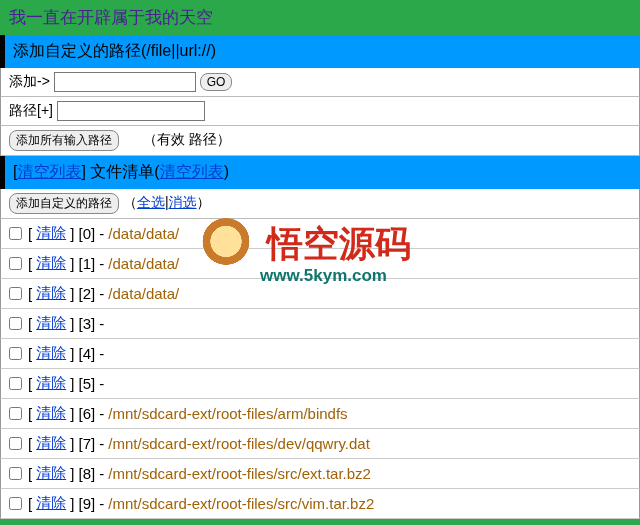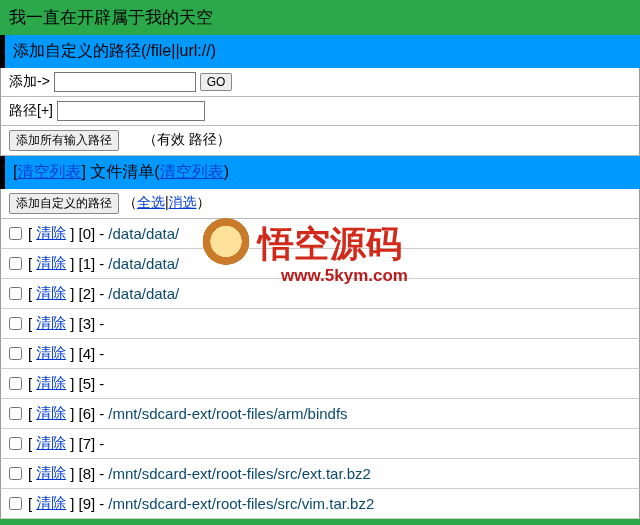--- a/index.html
+++ b/index.html
@@ -4,21 +4,21 @@
 <style>
   * { box-sizing: border-box; margin: 0; padding: 0; }
   body {
     font-family: Arial, "Microsoft YaHei", sans-serif;
     font-size: 14px;
     background: #fff;
     width: 640px;
   }
   .bar-green {
     background: #2aa84a;
-    color: #000000;
+    color: #4c1d95;
     padding: 6px 8px;
     font-size: 17px;
     border-left: 1px solid #2aa84a;
     border-right: 1px solid #2aa84a;
   }
   .bar-blue {
     background: #0099ff;
     color: #000;
     padding: 6px 8px;
     font-size: 16px;
@@ -41,68 +41,68 @@
     vertical-align: middle;
     background: #fff;
   }
   button, input[type="button"] {
     border: 1px solid #888;
     background: #eee;
     padding: 1px 6px;
     font-size: 12px;
     vertical-align: middle;
     cursor: pointer;
-    border-radius: 2px;
+    border-radius: 8px;
   }
   .lnk {
     color: #003bd1;
     text-decoration: underline;
     cursor: pointer;
   }
   .file-row {
     border-left: 1px solid #999;
     border-right: 1px solid #999;
     border-bottom: 1px solid #ccc;
     padding: 5px 8px;
     background: #fff;
     display: flex;
     align-items: center;
     gap: 4px;
     font-size: 15px;
   }
   .file-row input[type="checkbox"] { margin-right: 2px; }
   .bracket { color: #000; }
-  .path { color: #0c4a6e; }
+  .path { color: #a16207; }
   .footer {
     background: #2aa84a;
     padding: 6px 8px;
     font-size: 15px;
     color: #222;
     border-left: 1px solid #2aa84a;
     border-right: 1px solid #2aa84a;
   }
   .watermark {
     position: absolute;
     left: 200px;
     top: 218px;
     pointer-events: none;
     color: #d12a1a;
     font-size: 36px;
     font-weight: 700;
     font-family: "STKaiti","KaiTi",serif;
     display: flex;
     align-items: center;
-    gap: 6px;
+    gap: 15px;
   }
   .watermark .url {
     position: absolute;
     top: 48px;
-    left: 81px;
+    left: 60px;
     font-size: 17px;
-    color: #b91c1c;
+    color: #0f766e;
     font-family: Arial, sans-serif;
     font-weight: 600;
   }
   .monkey {
     width: 52px; height: 52px;
     background: radial-gradient(circle at 50% 45%, #ffe199 0 40%, #c97a2b 41% 60%, transparent 61%);
     border-radius: 50%;
     position: relative;
   }
   .valid { margin-left: 20px; }
@@ -185,20 +185,21 @@
       <span class="bracket">[</span>
       <span class="lnk">清除</span>
       <span class="bracket">] [6] - </span>
       <span class="path">/mnt/sdcard-ext/root-files/arm/bindfs</span>
     </div>
     <div class="file-row">
       <input type="checkbox" style="">
       <span class="bracket">[</span>
       <span class="lnk">清除</span>
       <span class="bracket">] [7] - </span>
+      <span class="path">/mnt/sdcard-ext/root-files/dev/qqwry.dat</span>
     </div>
     <div class="file-row">
       <input type="checkbox" style="">
       <span class="bracket">[</span>
       <span class="lnk">清除</span>
       <span class="bracket">] [8] - </span>
       <span class="path">/mnt/sdcard-ext/root-files/src/ext.tar.bz2</span>
     </div>
     <div class="file-row">
       <input type="checkbox" style="">

